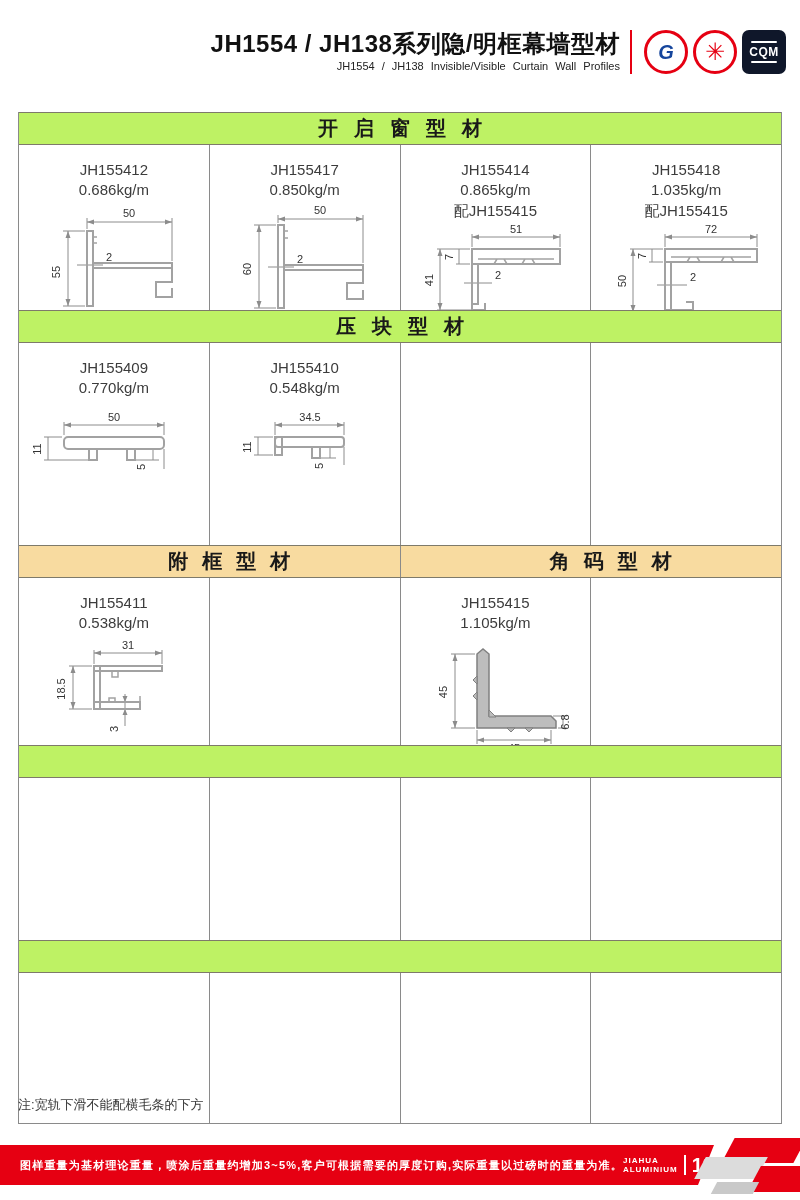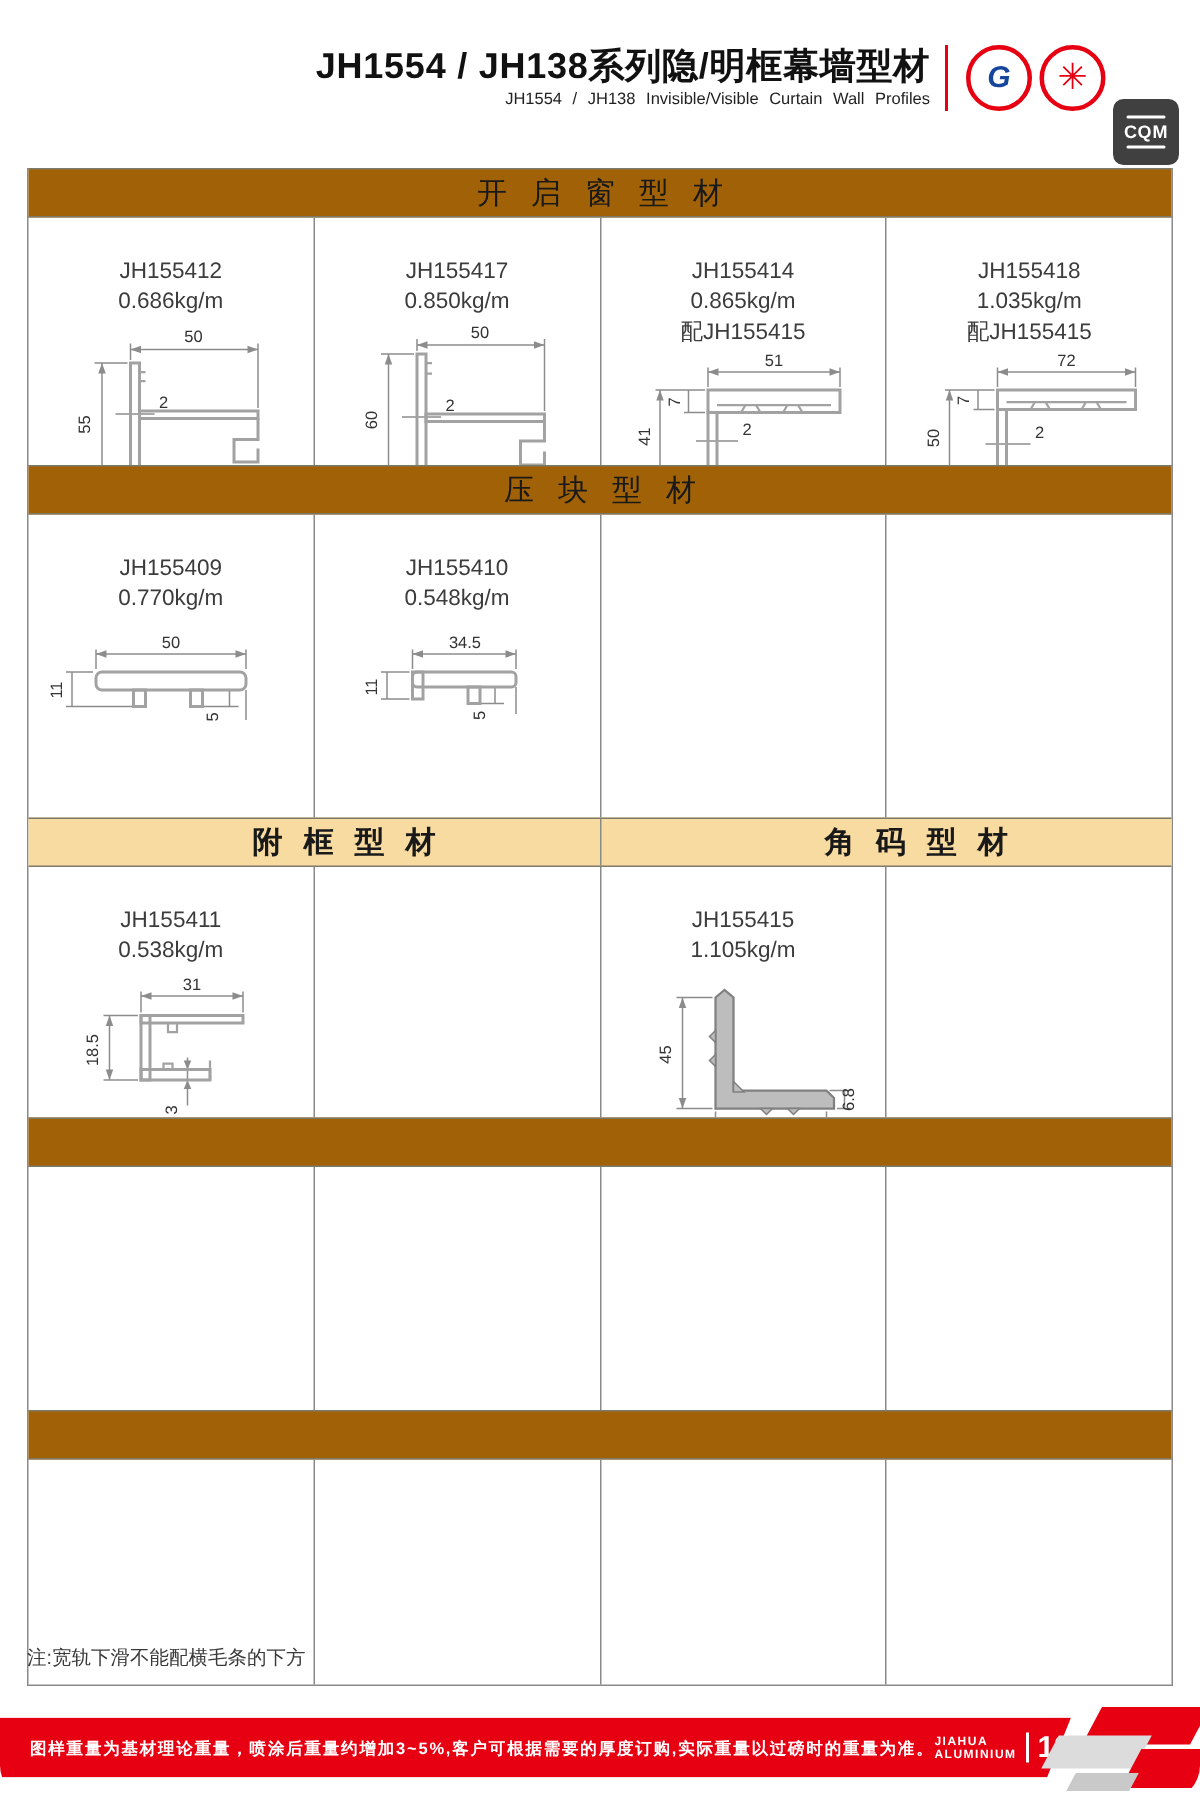--- a/index.html
+++ b/index.html
@@ -1,49 +1,49 @@
 <!DOCTYPE html>
 <html><head>
 <meta charset="utf-8">
 <style>
   html,body{margin:0;padding:0;background:#ffffff;}
   .page{position:relative;width:800px;height:1200px;background:#fff;overflow:hidden;
-        font-family:"Liberation Sans","DejaVu Sans",sans-serif;color:#222;border-radius:23px;}
+        font-family:"Liberation Sans","DejaVu Sans",sans-serif;color:#222;}
 
   
   .title{position:absolute;top:28px;right:180px;font-size:24px;font-weight:bold;color:#111;
          letter-spacing:0.5px;white-space:nowrap;}
   .subtitle{position:absolute;top:60px;right:180px;font-size:11px;color:#222;
             word-spacing:4px;white-space:nowrap;text-align:center;}
   .hdr-divider{position:absolute;left:630px;top:30px;width:2px;height:44px;background:#e60012;}
   .logos{position:absolute;left:644px;top:30px;display:flex;gap:5px;}
   .logo{width:44px;height:44px;box-sizing:border-box;display:flex;align-items:center;
         justify-content:center;}
   .logo-circle{border:3px solid #e60012;border-radius:50%;background:#fff;}
   .logo-g{color:#15459c;font-weight:bold;font-style:italic;font-size:20px;}
   .logo-seal{color:#e60012;font-size:24px;line-height:1;}
-  .logo-cqm{background:#404040;border-radius:7px;flex-direction:column;color:#fff;
-            font-weight:bold;font-size:12px;letter-spacing:0.5px;gap:2px;margin-top:36px;}
+  .logo-cqm{background:#0f172a;border-radius:7px;flex-direction:column;color:#fff;
+            font-weight:bold;font-size:12px;letter-spacing:0.5px;gap:2px;}
   .cqm-line{width:26px;height:2px;background:#fff;border-radius:1px;}
 
   
   .tbl{position:absolute;left:18px;top:112px;width:764px;box-sizing:border-box;
        border-left:1px solid #8a8a8a;border-right:1px solid #8a8a8a;border-bottom:1px solid #8a8a8a;}
-  .band{height:33px;box-sizing:border-box;background:#a16207;
+  .band{height:33px;box-sizing:border-box;background:#bef264;
         border-top:1px solid #7e7a6a;border-bottom:1px solid #7e7a6a;
         display:flex;align-items:center;justify-content:center;
-        font-size:20px;font-weight:normal;color:#191919;letter-spacing:16px;text-indent:16px;}
+        font-size:20px;font-weight:bold;color:#191919;letter-spacing:16px;text-indent:16px;}
   .band-split{display:flex;background:#f8dba0;border-top:1px solid #7e7a6a;
               border-bottom:1px solid #7e7a6a;height:33px;box-sizing:border-box;}
   .band-half{flex:1;display:flex;align-items:center;justify-content:center;
              font-size:20px;font-weight:bold;color:#191919;letter-spacing:14px;text-indent:14px;margin-left:40px;}
   .band-half.first{border-right:1px solid #8a8a8a;}
   .row{display:flex;}
   .cell{flex:1;box-sizing:border-box;border-right:1px solid #8a8a8a;text-align:center;
-        padding-top:26px;overflow:hidden;}
+        padding-top:15px;overflow:hidden;}
   .cell:last-child{border-right:none;}
   .r1{height:165px}.r2{height:202px}.r3{height:167px}.r4{height:162px}.r5{height:150px}
   .lbl{font-size:15px;color:#3c3c3c;line-height:1.35;}
   svg.draw{display:block;margin:2px auto 0;}
   .r2 svg.draw{margin-top:10px;}
 
   
   .pf{fill:none;stroke:#a2a2a2;stroke-width:2;}
   .pf2{fill:none;stroke:#a2a2a2;stroke-width:1.5;}
   .dm{stroke:#8c8c8c;stroke-width:1;}

